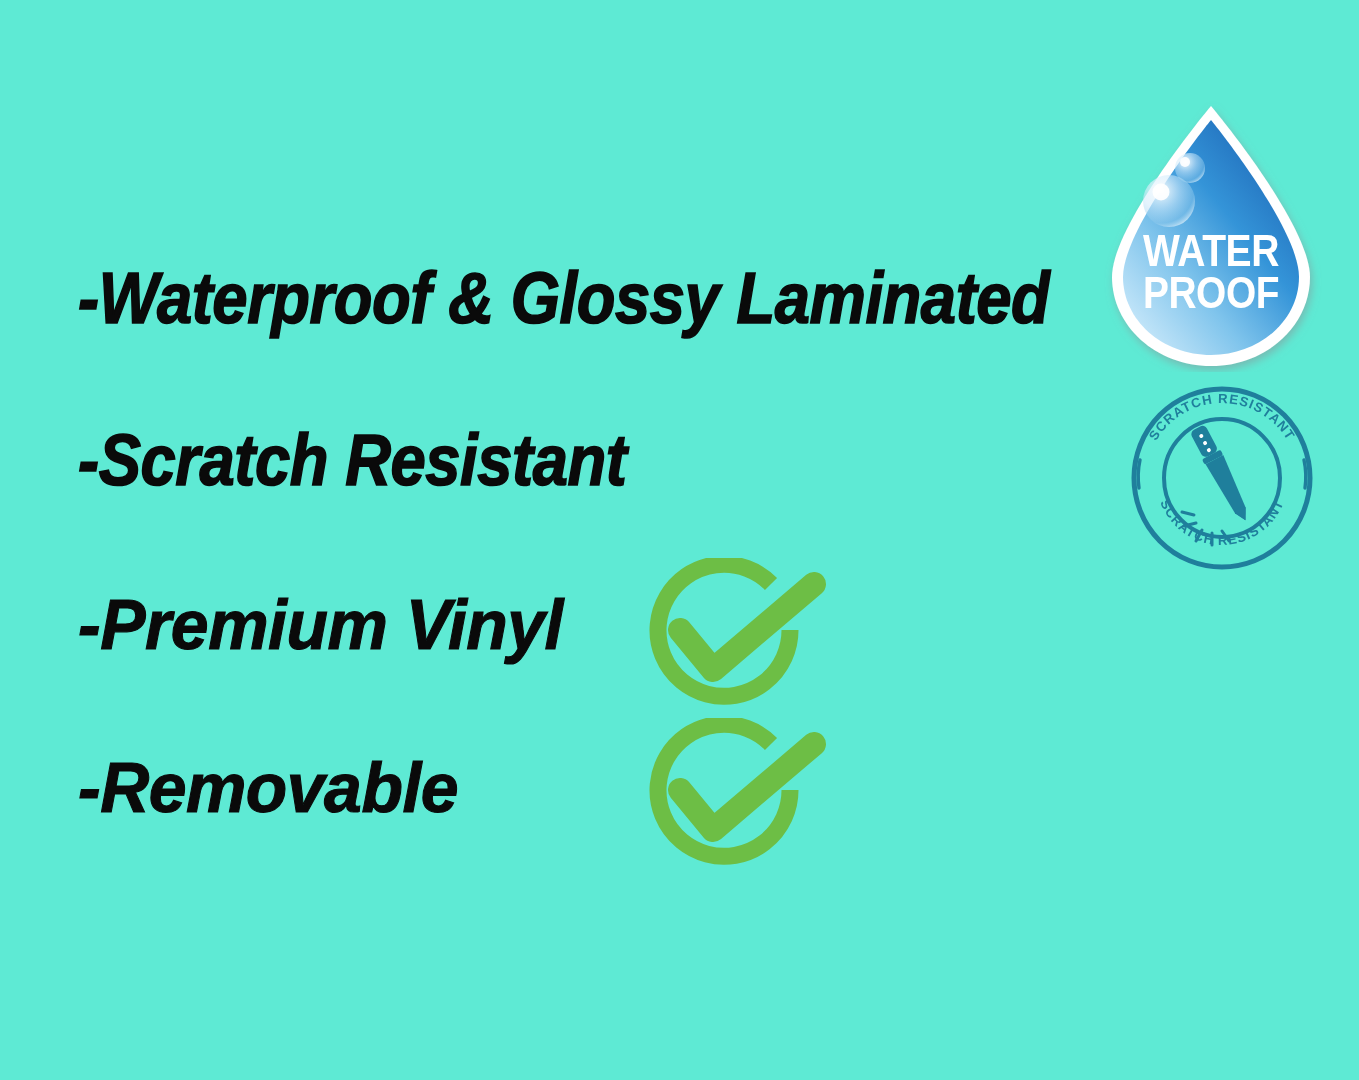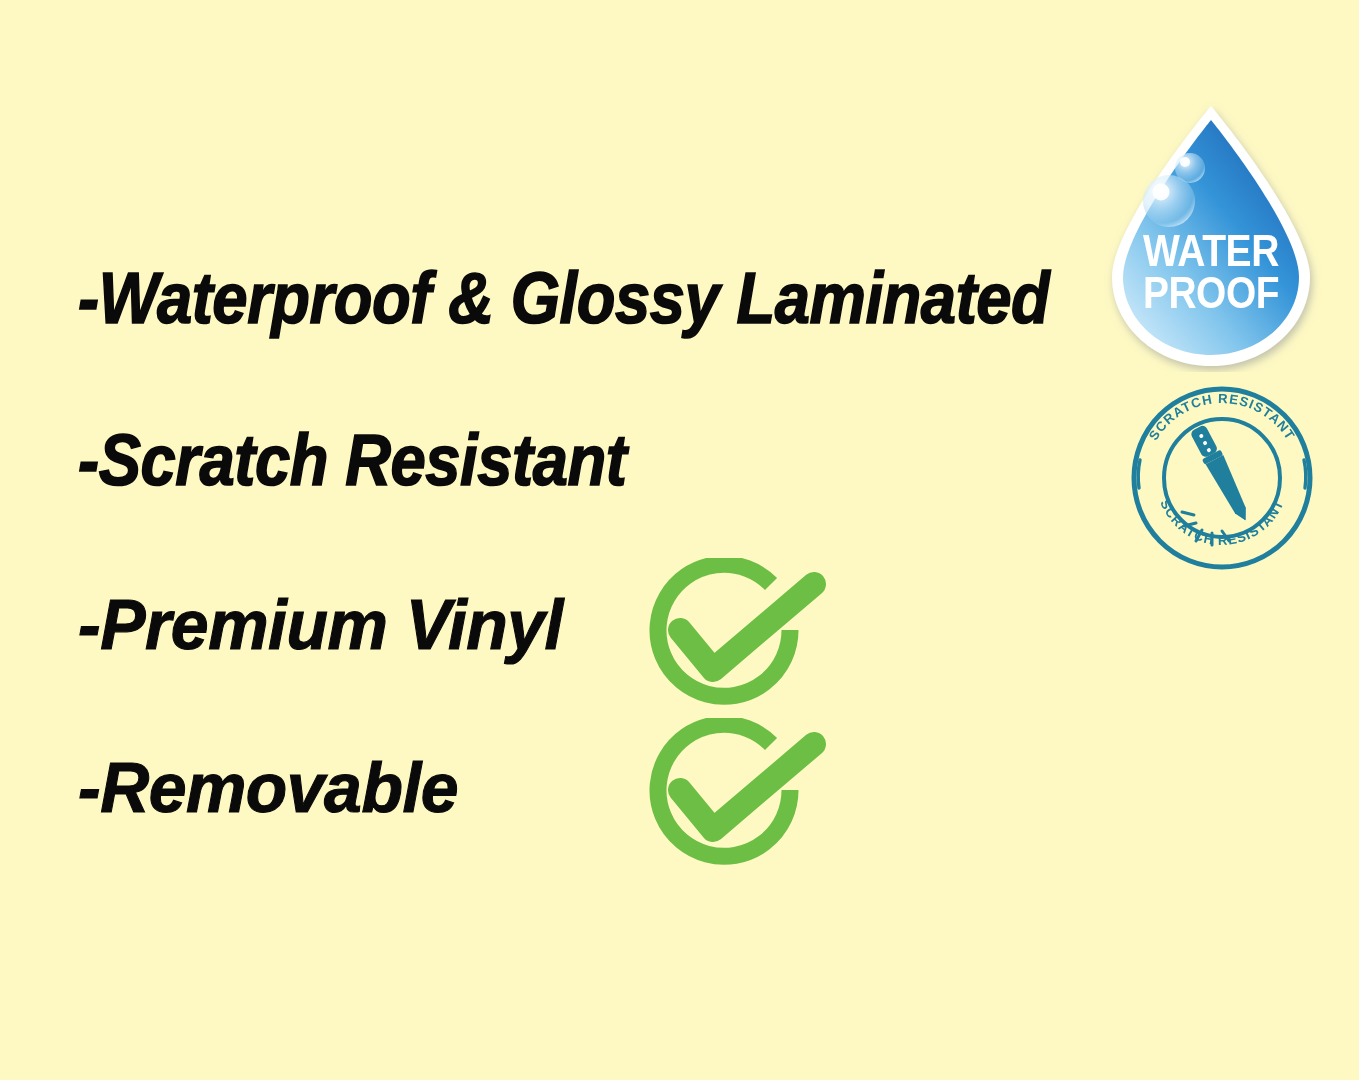--- a/index.html
+++ b/index.html
@@ -6,21 +6,21 @@
   * { margin:0; padding:0; box-sizing:border-box; }
   html, body {
     width:1359px; height:1080px;
     background:#ffffff;
     font-family:"Liberation Sans", sans-serif;
     overflow:hidden;
   }
   #stage {
     position:relative;
     width:1359px; height:1080px;
-    background:#fef9c3;
+    background:#5eead4;
   }
 
   
   .feature-line {
     position:absolute;
     left:78px;
     white-space:nowrap;
     color:#0a0a0a;
     font-family:"Liberation Sans", sans-serif;
     font-weight:700;

